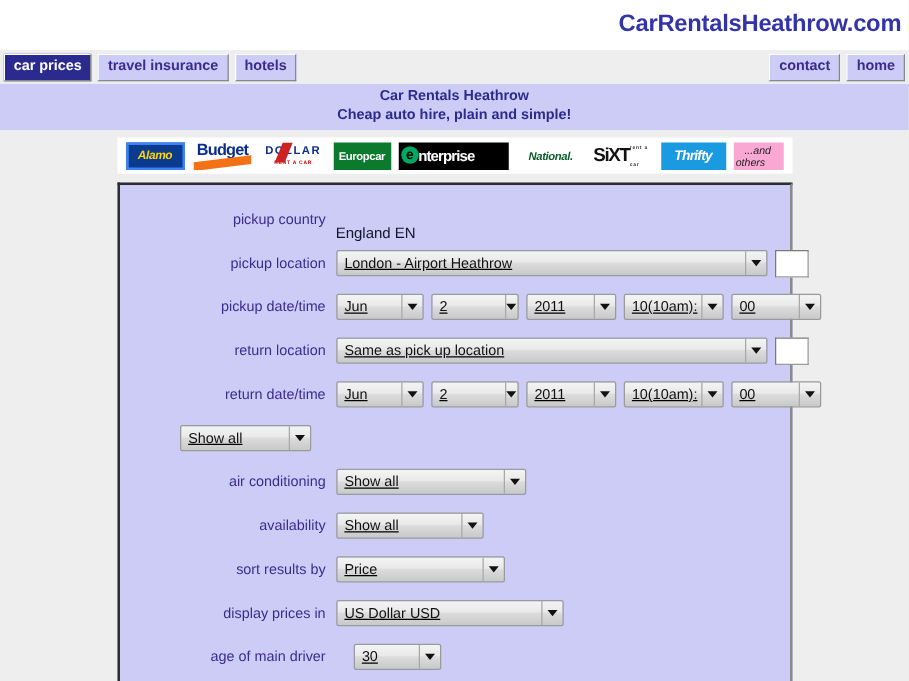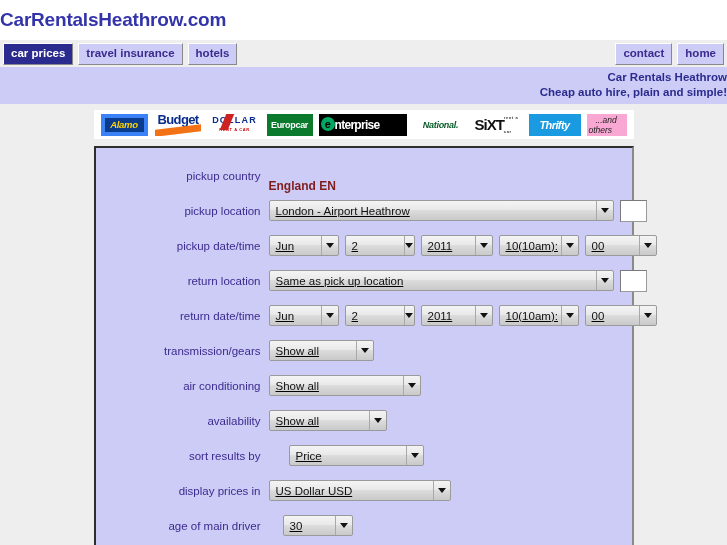--- a/index.html
+++ b/index.html
@@ -10,20 +10,21 @@
     background: #eeeeee;
     font-family: "Liberation Sans", sans-serif;
   }
 
   
   .site-header {
     height: 40px;
     background: #ffffff;
     display: flex;
     align-items: center;
+    justify-content: flex-end;
     padding-right: 6px;
   }
   .site-title {
     font-size: 19px;
     font-weight: bold;
     color: #3333aa;
     letter-spacing: -0.2px;
   }
 
   
@@ -54,21 +55,21 @@
     user-select: none;
   }
   .nav-btn.active {
     background: #2b2b8f;
     color: #ffffff;
   }
 
   
   .tagline {
     background: #ccccf6;
-    text-align: right;
+    text-align: center;
     padding: 3px 0 4px 0;
   }
   .tagline div {
     font-size: 11.5px;
     font-weight: bold;
     color: #2b2b8f;
     line-height: 15px;
   }
 
   
@@ -90,21 +91,21 @@
     margin: 0 3px;
     display: flex;
     align-items: center;
     justify-content: center;
     font-weight: bold;
     overflow: hidden;
     position: relative;
   }
   .logo-alamo {
     width: 47px; background: #0b3b8c;
-    border: 4px solid #3b82f6;
+    border: 2px solid #3b82f6;
     color: #ffd400; font-size: 9.5px;
     font-style: italic;
     letter-spacing: -0.3px;
   }
   .logo-budget {
     width: 49px; background: #ffffff;
     color: #0b2d8c; font-size: 13px;
     flex-direction: column; justify-content: flex-start;
     line-height: 11px; letter-spacing: -0.6px;
   }
@@ -183,22 +184,22 @@
     width: 125px;
     min-width: 125px;
     text-align: right;
     padding-right: 8px;
     font-size: 11.5px;
     color: #3b2b8f;
     line-height: 14px;
   }
   .fvalue-static {
     font-size: 12px;
-    font-weight: bold;
-    color: #7f1d1d;
+    font-weight: normal;
+    color: #0f172a;
     margin-top: 20px;
   }
   .fctl { display: flex; align-items: center; gap: 6px; }
 
   
   .sel {
     display: inline-flex;
     align-items: stretch;
     height: 21px;
     border: 1px solid #9a9a9a;
@@ -233,21 +234,21 @@
   }
   .w-loc   { width: 345px; }
   .w-mon   { width:  70px; }
   .w-day   { width:  70px; gap: 46px; }
   .w-year  { width:  72px; }
   .w-hour  { width:  80px; }
   .w-min   { width:  72px; }
   .w-trans { width: 105px; }
   .w-air   { width: 152px; }
   .w-avail { width: 118px; }
-  .w-sort  { width: 135px; margin-left: 20px; }
+  .w-sort  { width: 135px; }
   .w-price { width: 182px; }
   .w-age   { width:  70px; margin-left: 14px; }
 
   .txtbox {
     width: 27px;
     height: 22px;
     background: #ffffff;
     border: 1px solid #9a9a9a;
     border-top-color: #7a7a7a;
     border-left-color: #7a7a7a;
@@ -409,21 +410,20 @@
       <div class="sel w-min">
         <div class="txt">00</div>
         <div class="arrowbox">
               <i class="arrow"></i>
             </div>
       </div>
     </div>
   </div>
 
   <div class="frow">
-    <div class="flabel">transmission/gears</div>
     <div class="fctl">
       <div class="sel w-trans">
         <div class="txt">Show all</div>
         <div class="arrowbox">
               <i class="arrow"></i>
             </div>
       </div>
     </div>
   </div>
 

